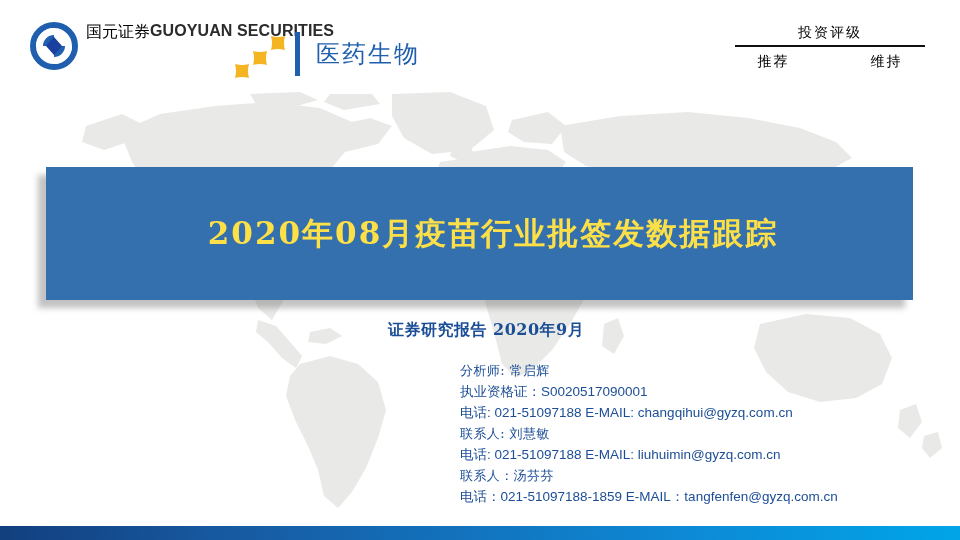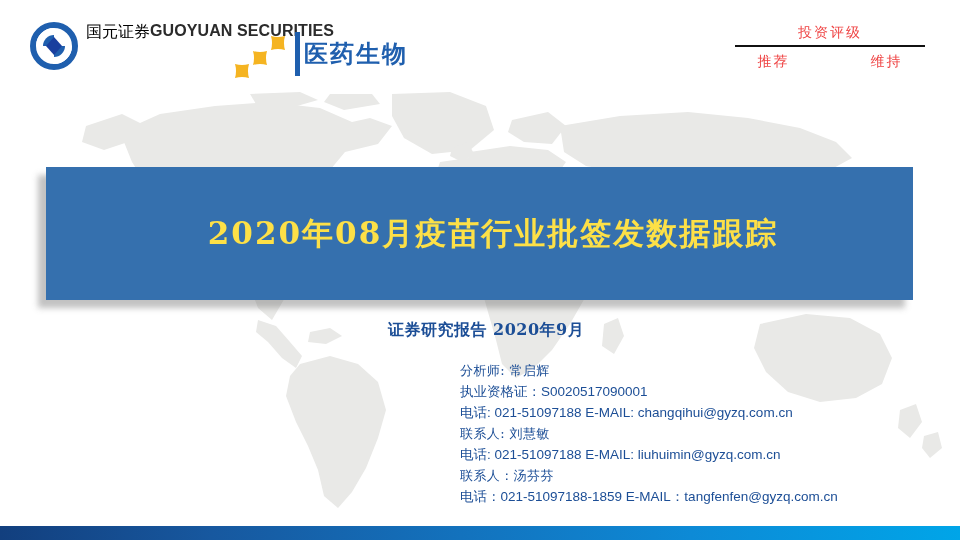--- a/index.html
+++ b/index.html
@@ -74,37 +74,37 @@
 
   #divider-bar {
     position: absolute;
     left: 295px; top: 32px;
     width: 5px; height: 44px;
     background: #1f5fae;
   }
 
   #sector-label {
     position: absolute;
-    left: 304px; top: 38px;
+    left: 316px; top: 38px;
     font-family: "DejaVu Serif", serif;
     font-size: 24px;
-    font-weight: bold;
+    font-weight: normal;
     letter-spacing: 2px;
     color: #1f5fae;
     white-space: nowrap;
   }
 
   
   #rating-box {
     position: absolute;
     right: 35px; top: 22px;
     width: 190px;
     text-align: center;
     font-family: "DejaVu Serif", serif;
-    color: #ef4444;
+    color: #000000;
   }
   #rating-title {
     font-size: 14px;
     letter-spacing: 2px;
     line-height: 20px;
     padding-bottom: 3px;
   }
   #rating-rule {
     height: 1.5px;
     background: #111111;

